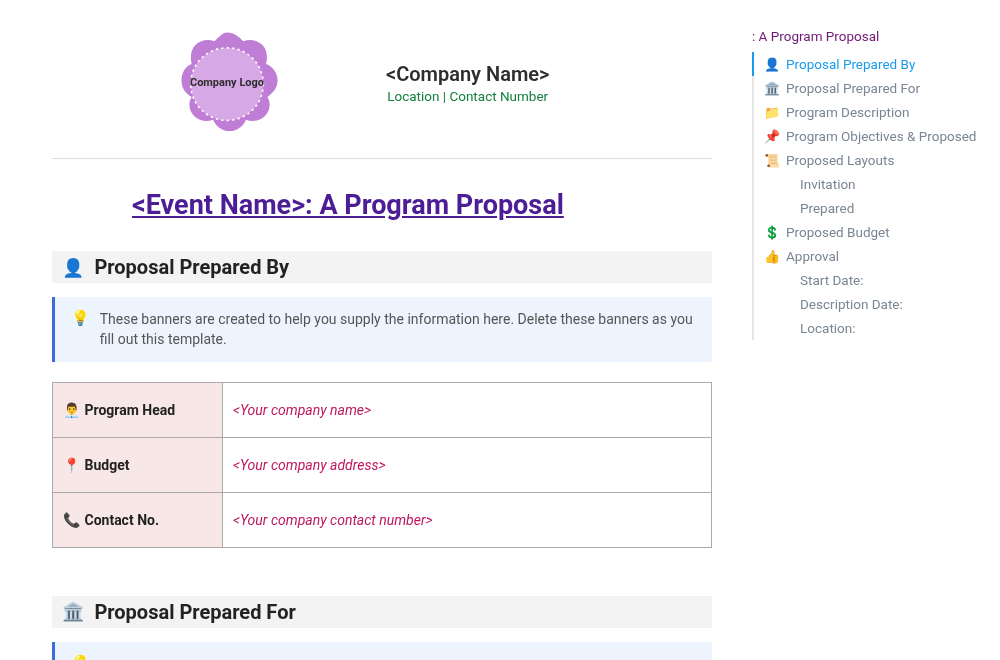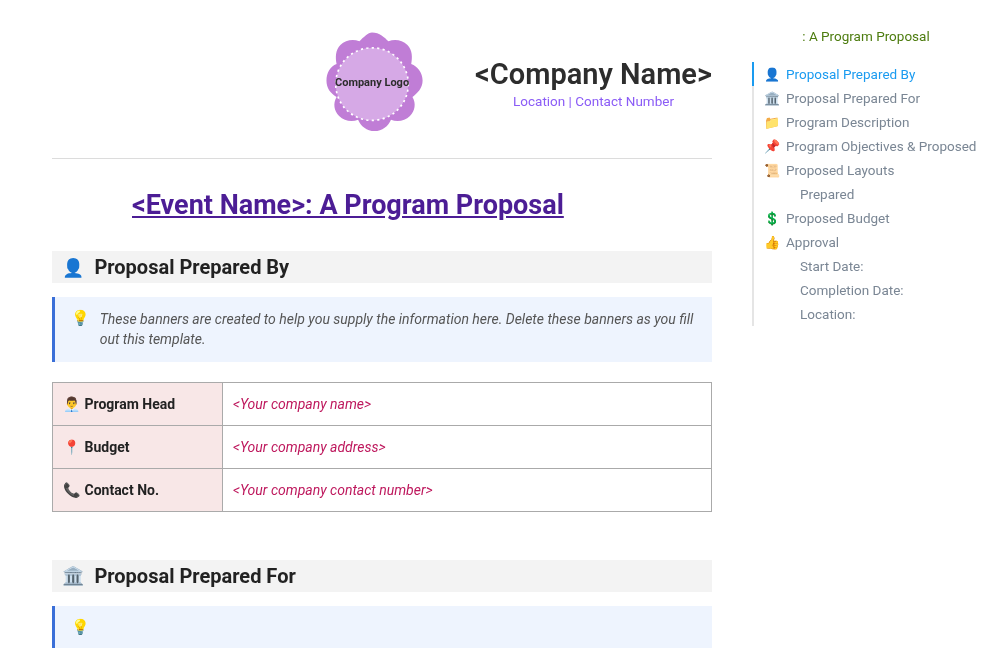--- a/index.html
+++ b/index.html
@@ -25,23 +25,22 @@
   .sidebar {
     width: 248px;
     padding: 28px 20px 0 0;
     font-size: 13.5px;
   }
 
   
   .header {
     display: flex;
     align-items: center;
-    gap: 48px;
+    gap: 104px;
     margin-bottom: 20px;
-    justify-content: flex-end;
   }
   .logo-wrap {
     margin-left: 120px;
     width: 110px;
     height: 110px;
     display: flex;
     align-items: center;
     justify-content: center;
     position: relative;
   }
@@ -49,28 +48,28 @@
   .logo-text {
     position: relative;
     text-align: center;
     font-weight: 700;
     font-size: 11px;
     line-height: 1.25;
     z-index: 2;
   }
   .company-block { text-align: center; }
   .company-name {
-    font-size: 29px;
+    font-size: 20px;
     font-weight: 600;
     color: #2d2d2d;
     margin-bottom: 2px;
   }
   .company-sub {
     font-size: 13.5px;
-    color: #8b5cf6;
+    color: #15803d;
   }
   .hr {
     border: none;
     border-top: 1px solid #dcdcdc;
     margin: 0 0 30px 0;
   }
 
   
   .doc-title {
     font-size: 27px;
@@ -104,53 +103,51 @@
     padding: 12px 14px 12px 16px;
     margin-bottom: 20px;
     display: flex;
     gap: 10px;
   }
   .callout .bulb { font-size: 15px; }
   .callout p {
     font-size: 14px;
     color: #555;
     line-height: 1.45;
-    font-style: italic;
   }
 
   
   .info-table {
     width: 100%;
     border-collapse: collapse;
     margin-bottom: 40px;
     font-size: 14px;
   }
   .info-table td {
     border: 1px solid #aaa;
-    padding: 13px 10px;
+    padding: 19px 10px;
   }
   .info-table td.label {
     background: #f8e7e7;
     width: 170px;
     font-weight: 700;
     color: #222;
   }
   .info-table td.label .ic { display: inline-block; width: 18px; text-align: center; }
   .info-table td.value {
     font-style: italic;
     color: #be185d;
   }
 
   
   .outline-title {
     font-size: 13.5px;
-    color: #4d7c0f;
-    margin-bottom: 18px;
+    color: #701a75;
+    margin-bottom: 8px;
     white-space: nowrap;
-    text-align: center;
   }
   .outline-list { list-style: none; }
   .outline-list li {
     display: flex;
     align-items: center;
     gap: 6px;
     padding: 4px 0 4px 10px;
     color: #7a8694;
     border-left: 2px solid #e5e5e5;
     white-space: nowrap;
@@ -252,37 +249,41 @@
       <li>
           <span class="ico">📌</span>
           <span>Program Objectives &amp; Proposed S…</span>
         </li>
       <li>
           <span class="ico">📜</span>
           <span>Proposed Layouts</span>
         </li>
       <li class="level2">
           <span class="ico"></span>
+          <span>Invitation</span>
+        </li>
+      <li class="level2">
+          <span class="ico"></span>
           <span>Prepared</span>
         </li>
       <li>
           <span class="ico">💲</span>
           <span>Proposed Budget</span>
         </li>
       <li>
           <span class="ico">👍</span>
           <span>Approval</span>
         </li>
       <li class="level2">
           <span class="ico"></span>
           <span>Start Date:</span>
         </li>
       <li class="level2">
           <span class="ico"></span>
-          <span>Completion Date:</span>
+          <span>Description Date:</span>
         </li>
       <li class="level2">
           <span class="ico"></span>
           <span>Location:</span>
         </li>
     </ul>
   </aside>
 </div>
 
 </body></html>

